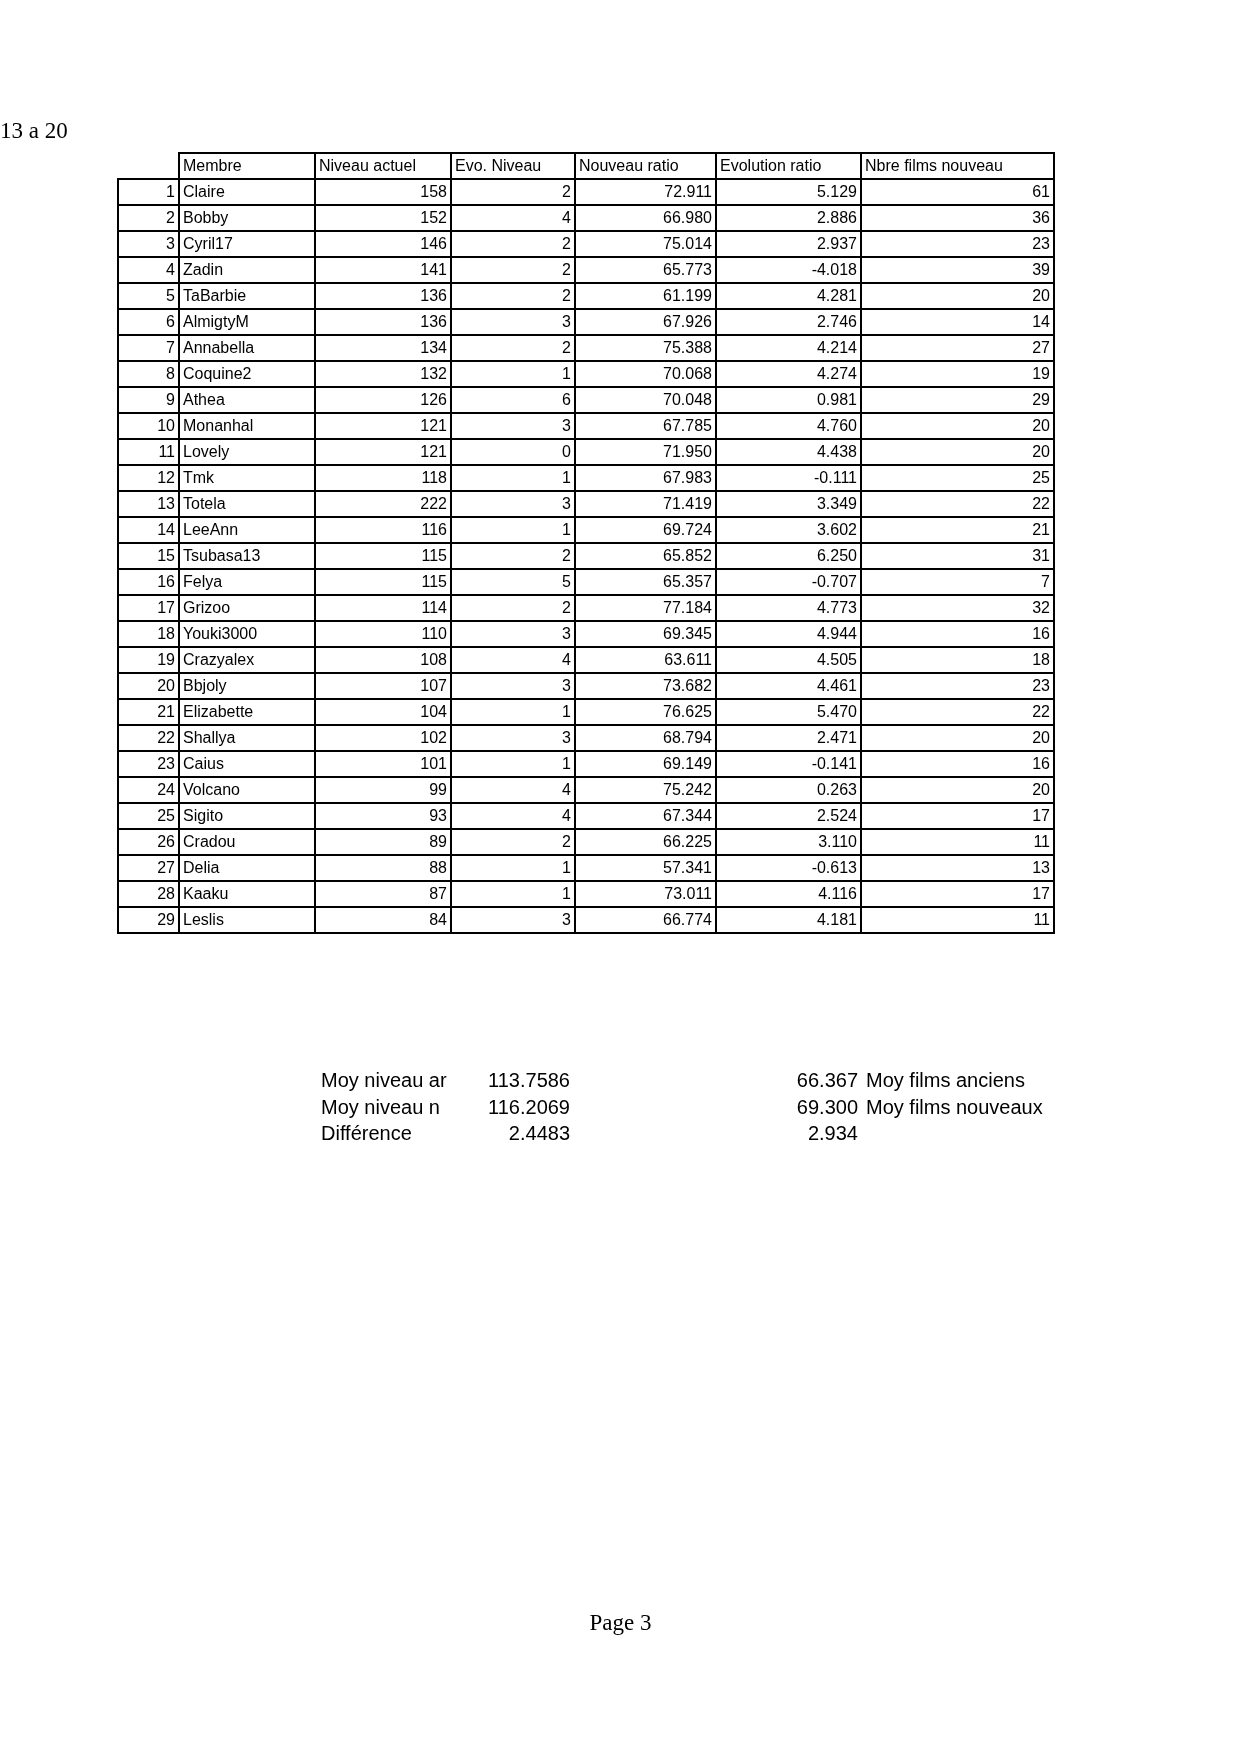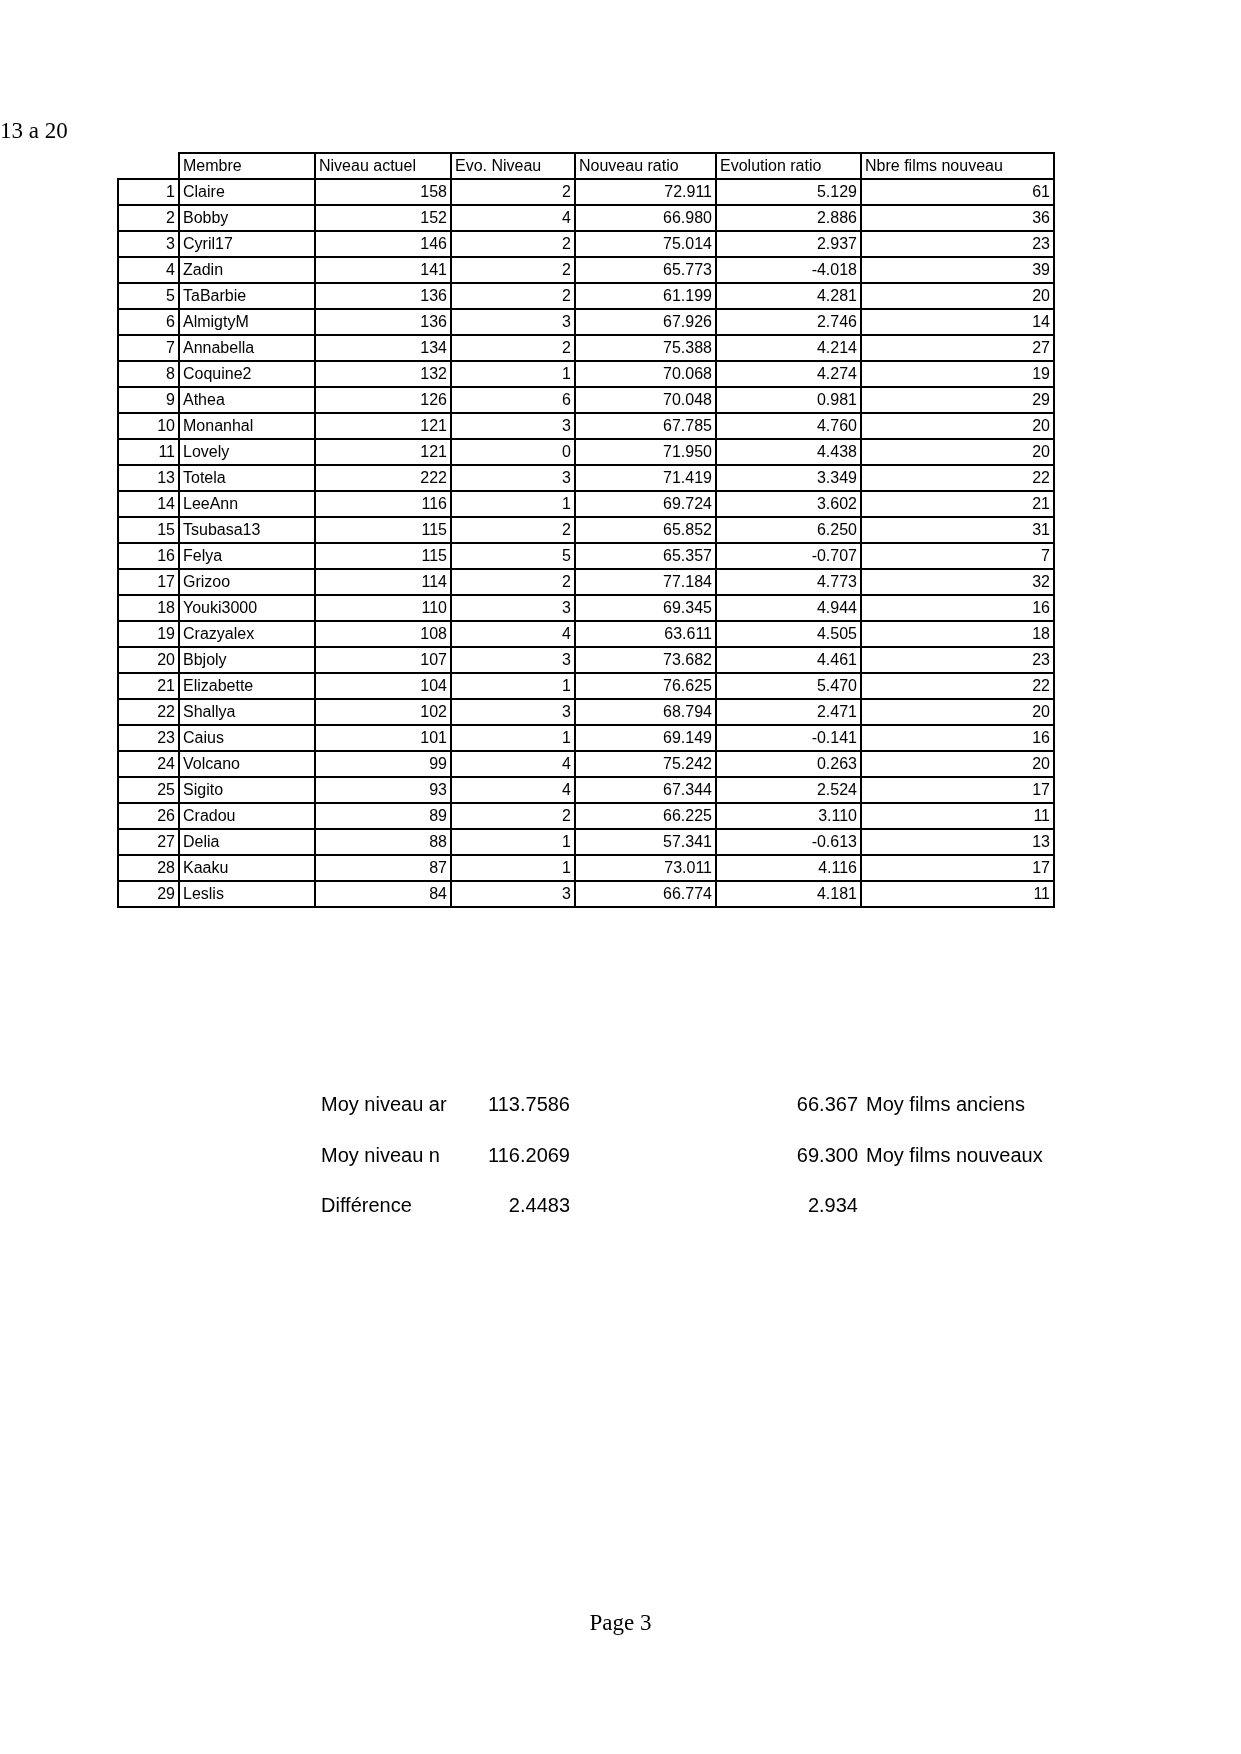--- a/index.html
+++ b/index.html
@@ -21,21 +21,21 @@
     .c-lvl  { width: 128px; }
     .c-evo  { width: 116px; }
     .c-ratio{ width: 133px; }
     .c-evor { width: 137px; }
     .c-films{ width: 185px; }
     .summary { position: absolute; font-size: 20px; line-height: 26.5px; }
     .sum-labels { top: 1067px; left: 321px; }
     .sum-values { top: 1067px; left: 440px; width: 130px; text-align: right; }
     .sum-values2 { top: 1067px; left: 760px; width: 98px; text-align: right; }
     .sum-labels2 { top: 1067px; left: 866px; }
-    .summary div { height: 26.5px; margin-top: 24px; }
+    .summary div { height: 26.5px; }
   </style>
 </head>
 <body>
 
 <div class="page-header">13 a 20</div>
 
 <table class="data">
   <thead>
     <tr>
       <th class="blank c-rank"></th>
@@ -139,20 +139,29 @@
         <td class="num">20</td>
       </tr>
       <tr>
         <td class="num">11</td>
         <td>Lovely</td>
         <td class="num">121</td>
         <td class="num">0</td>
         <td class="num">71.950</td>
         <td class="num">4.438</td>
         <td class="num">20</td>
+      </tr>
+      <tr>
+        <td class="num">12</td>
+        <td>Tmk</td>
+        <td class="num">118</td>
+        <td class="num">1</td>
+        <td class="num">67.983</td>
+        <td class="num">-0.111</td>
+        <td class="num">25</td>
       </tr>
       <tr>
         <td class="num">13</td>
         <td>Totela</td>
         <td class="num">222</td>
         <td class="num">3</td>
         <td class="num">71.419</td>
         <td class="num">3.349</td>
         <td class="num">22</td>
       </tr>

